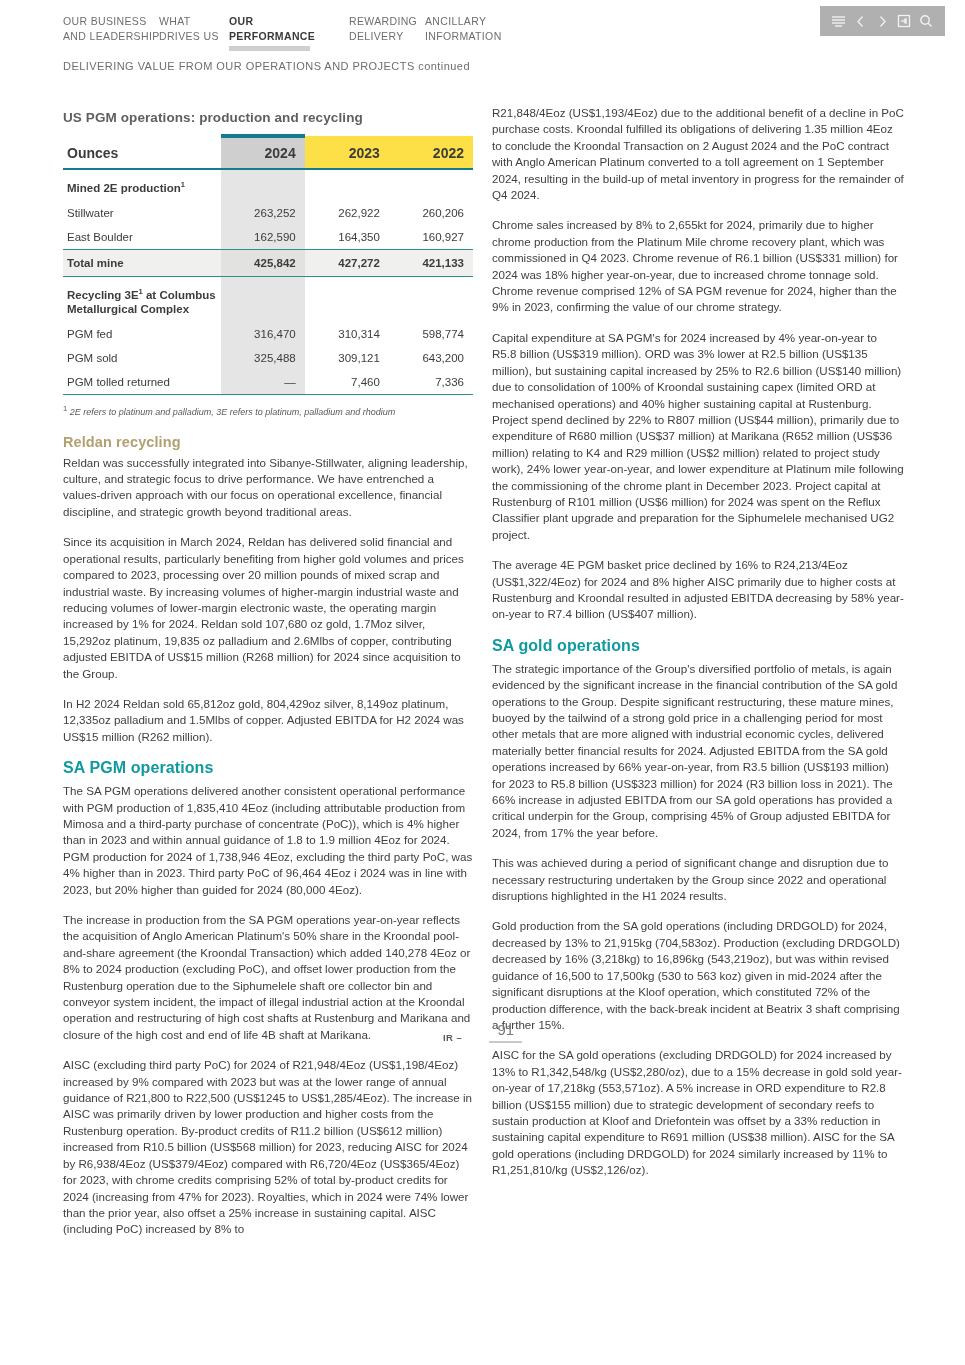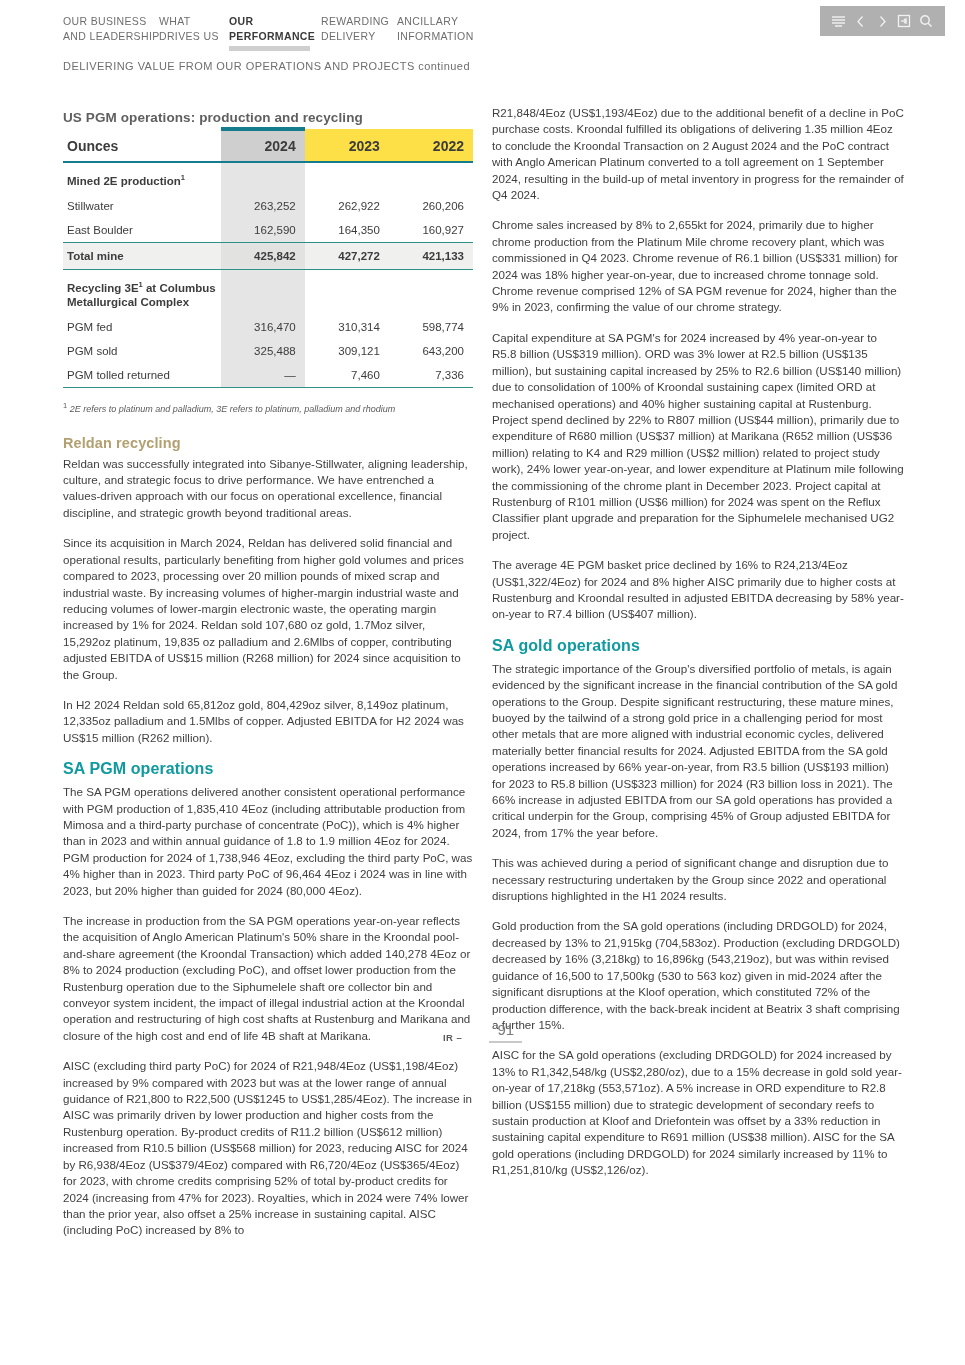--- a/index.html
+++ b/index.html
@@ -36,21 +36,21 @@
     color: #6e6e6e;
     text-transform: uppercase;
     padding-bottom: 8px;
     position: relative;
     cursor: pointer;
   }
   .navitem .l1, .navitem .l2 { display: block; white-space: nowrap; }
   .nav-w1 { width: 96px; }
   .nav-w2 { width: 70px; }
   .nav-w3 { width: 92px; }
-  .nav-w4 { width: 76px; }
+  .nav-w4 { width: 76px; margin-left: 28px; }
   .nav-w5 { width: 90px; }
 
   .navitem.active { color: #3a3a3a; font-weight: bold; }
   .navitem.active::after {
     content: "";
     position: absolute;
     left: 0; bottom: 0;
     width: 81px; height: 5px;
     background: #cfcfcf;
   }
@@ -100,21 +100,21 @@
     top: 105px;
     width: 412px;
   }
 
   
   .tbl-title {
     font-size: 13.5px;
     font-weight: bold;
     color: #5f5f5f;
     letter-spacing: 0.1px;
-    margin-bottom: 2px;
+    margin-bottom: 9px;
   }
 
   table.data {
     width: 100%;
     border-collapse: collapse;
     font-size: 11.5px;
   }
   table.data th, table.data td {
     padding: 6px 0 6px 0;
     text-align: right;
@@ -159,21 +159,21 @@
   tr.row td { border-bottom: 0; }
   tr.lastrow td { border-bottom: 1.2px solid #2d8f86; }
 
   sup { font-size: 7.5px; vertical-align: super; }
 
   .tbl-note {
     font-size: 9px;
     font-style: italic;
     color: #5a5a5a;
     margin-top: 8px;
-    line-height: 20px;
+    line-height: 12px;
   }
   .tbl-note sup { font-style: normal; }
 
   
   h2.gold {
     font-size: 14.5px;
     font-weight: bold;
     color: #b3a071;
     margin-top: 16px;
     margin-bottom: 5px;

